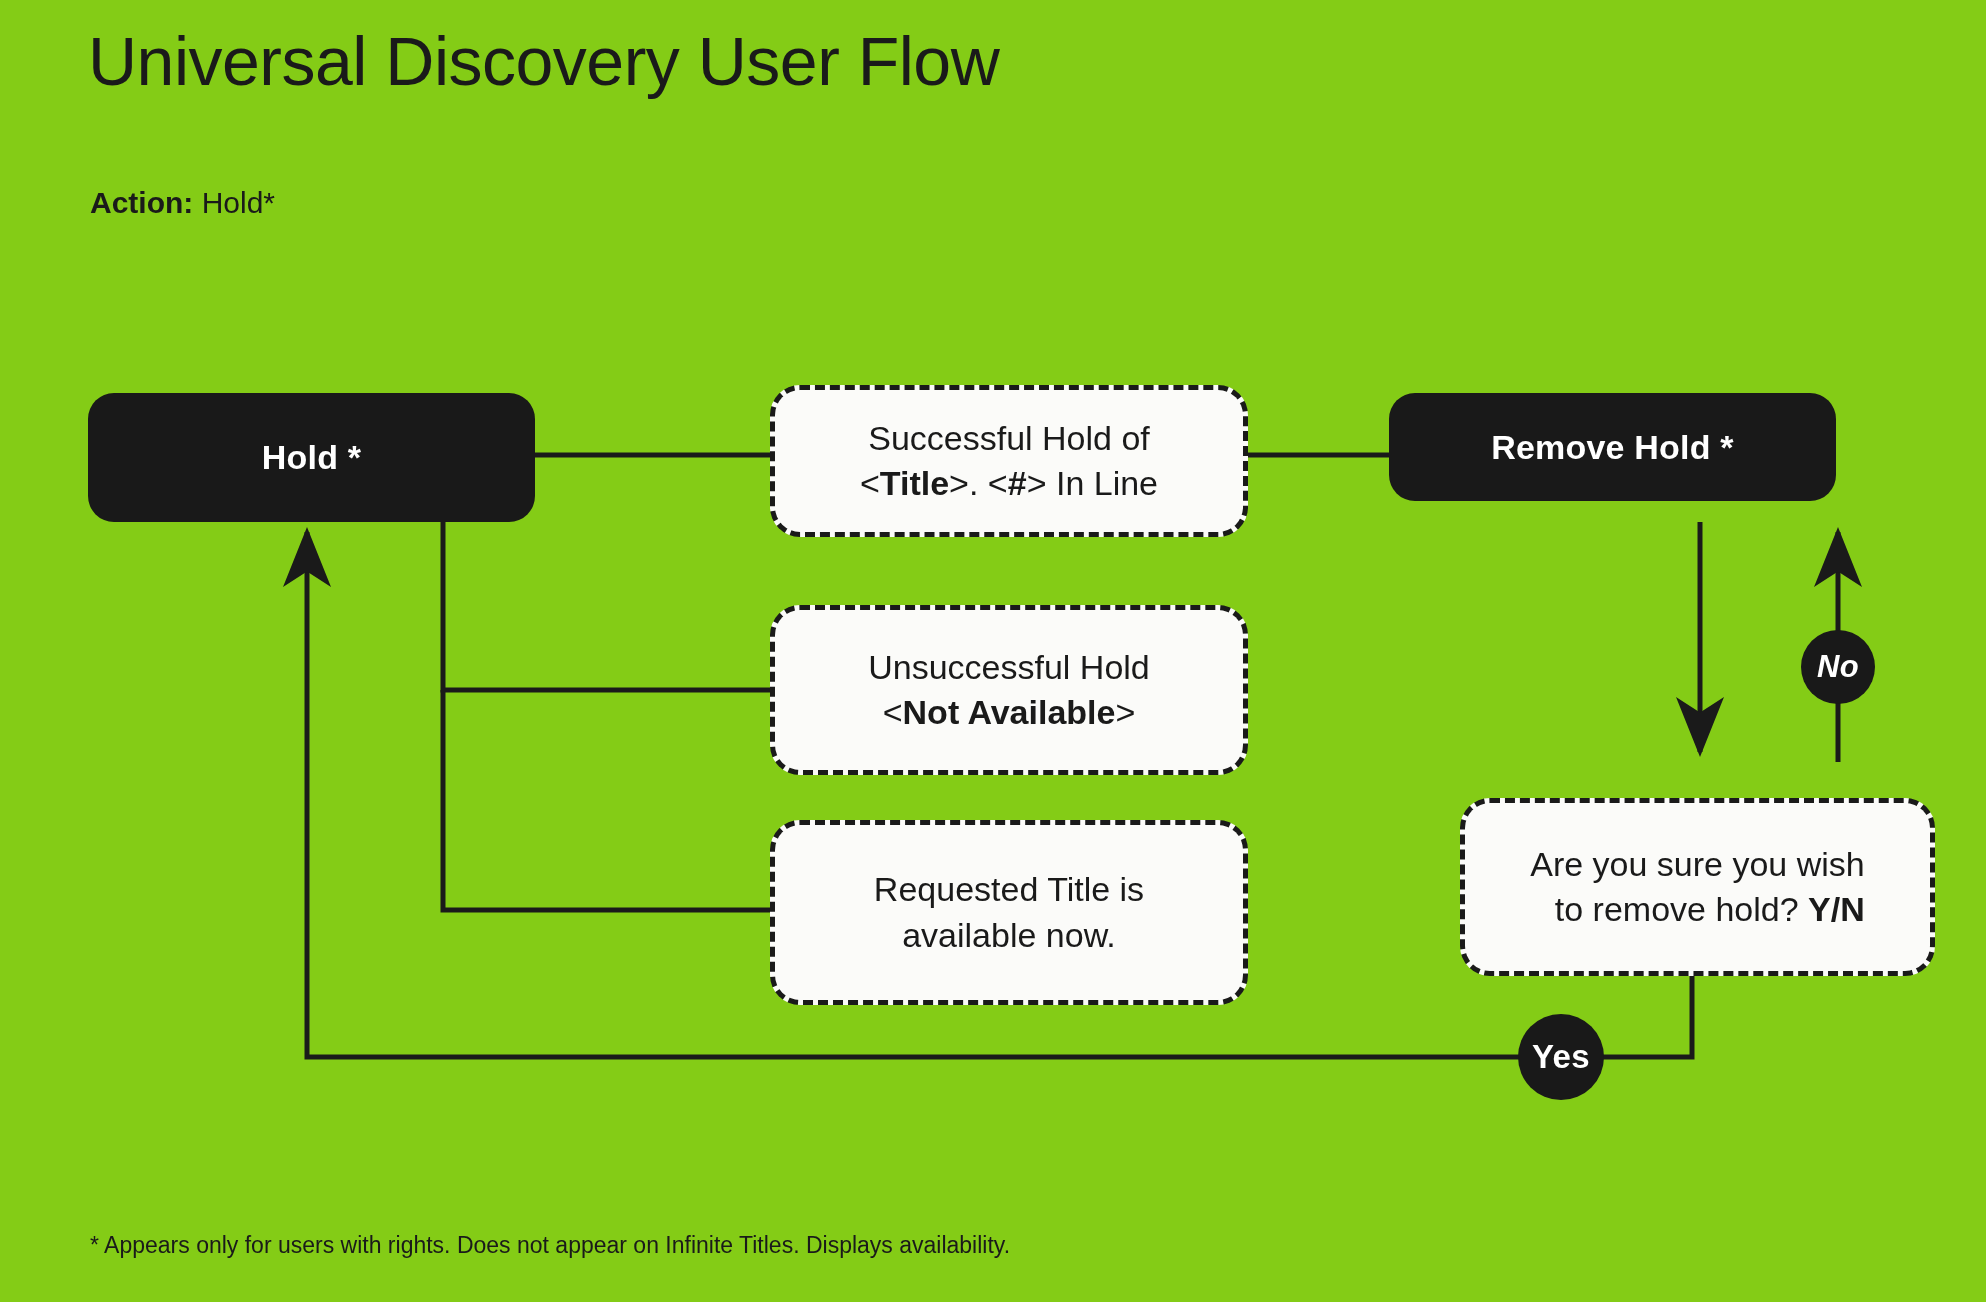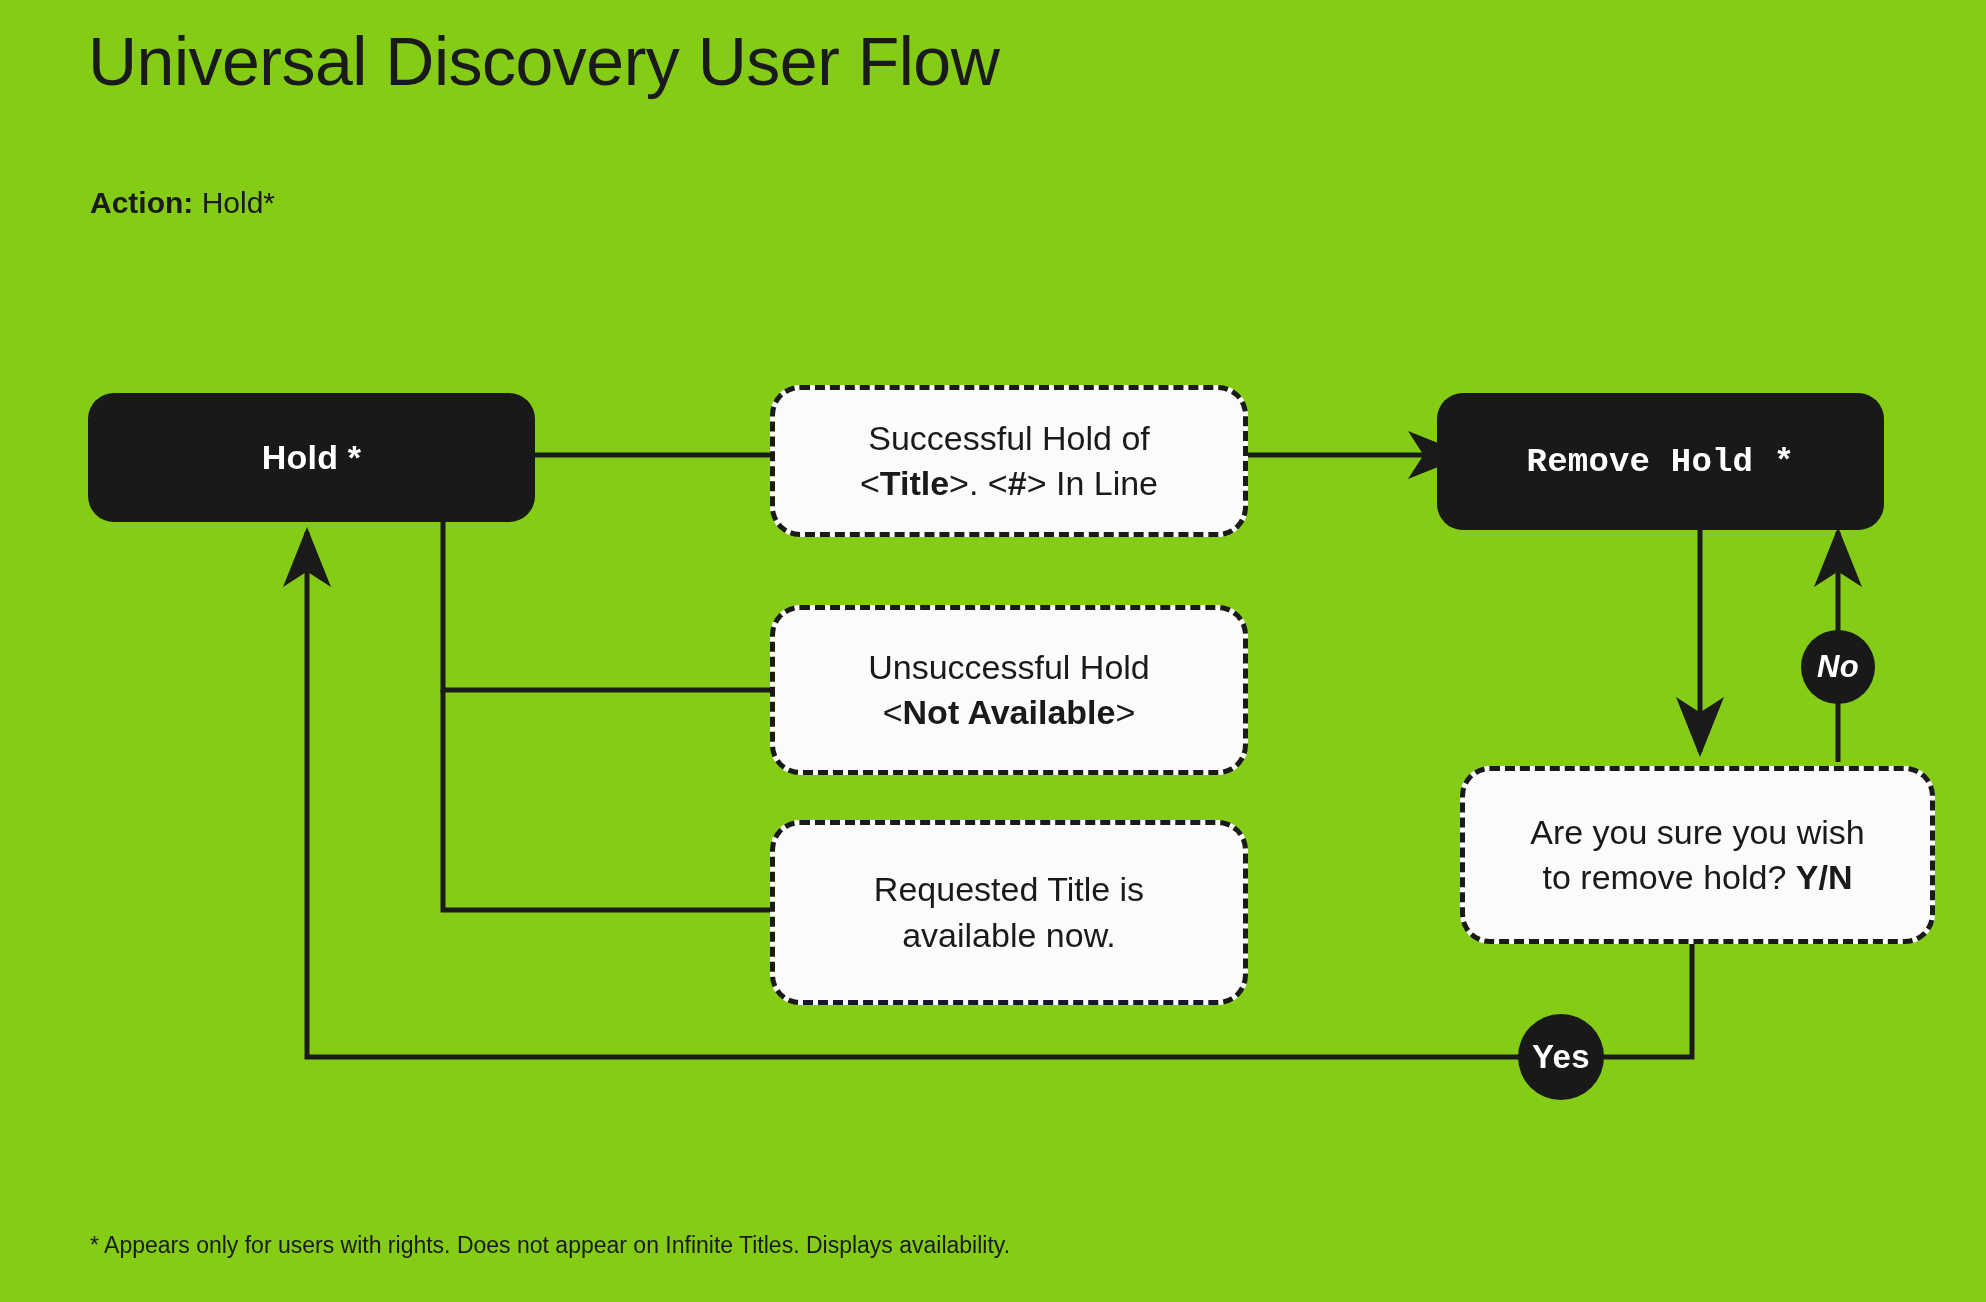--- a/index.html
+++ b/index.html
@@ -153,25 +153,25 @@
     </div>
   </div>
 
   <div class="node dashed" style="left:770px; top:820px; width:478px; height:185px;">
     <div>
       <span>Requested Title is</span><br>
       <span>available now.</span>
     </div>
   </div>
 
-  <div class="node solid" style="left:1437px; top:393px; width:447px; height:137px;font-family:Liberation Mono, monospace;">
+  <div class="node solid" style="left:1389px; top:393px; width:447px; height:108px;">
     <span>Remove Hold *</span>
   </div>
 
-  <div class="node dashed" style="left:1460px; top:766px; width:475px; height:178px;">
+  <div class="node dashed" style="left:1460px; top:798px; width:475px; height:178px;text-align:right;">
     <div>
       <span>Are you sure you wish</span><br>
       <span>to remove hold? </span><b>Y/N</b>
     </div>
   </div>
 
   <div class="badge" id="badge-no">
     <span>No</span>
   </div>
 

